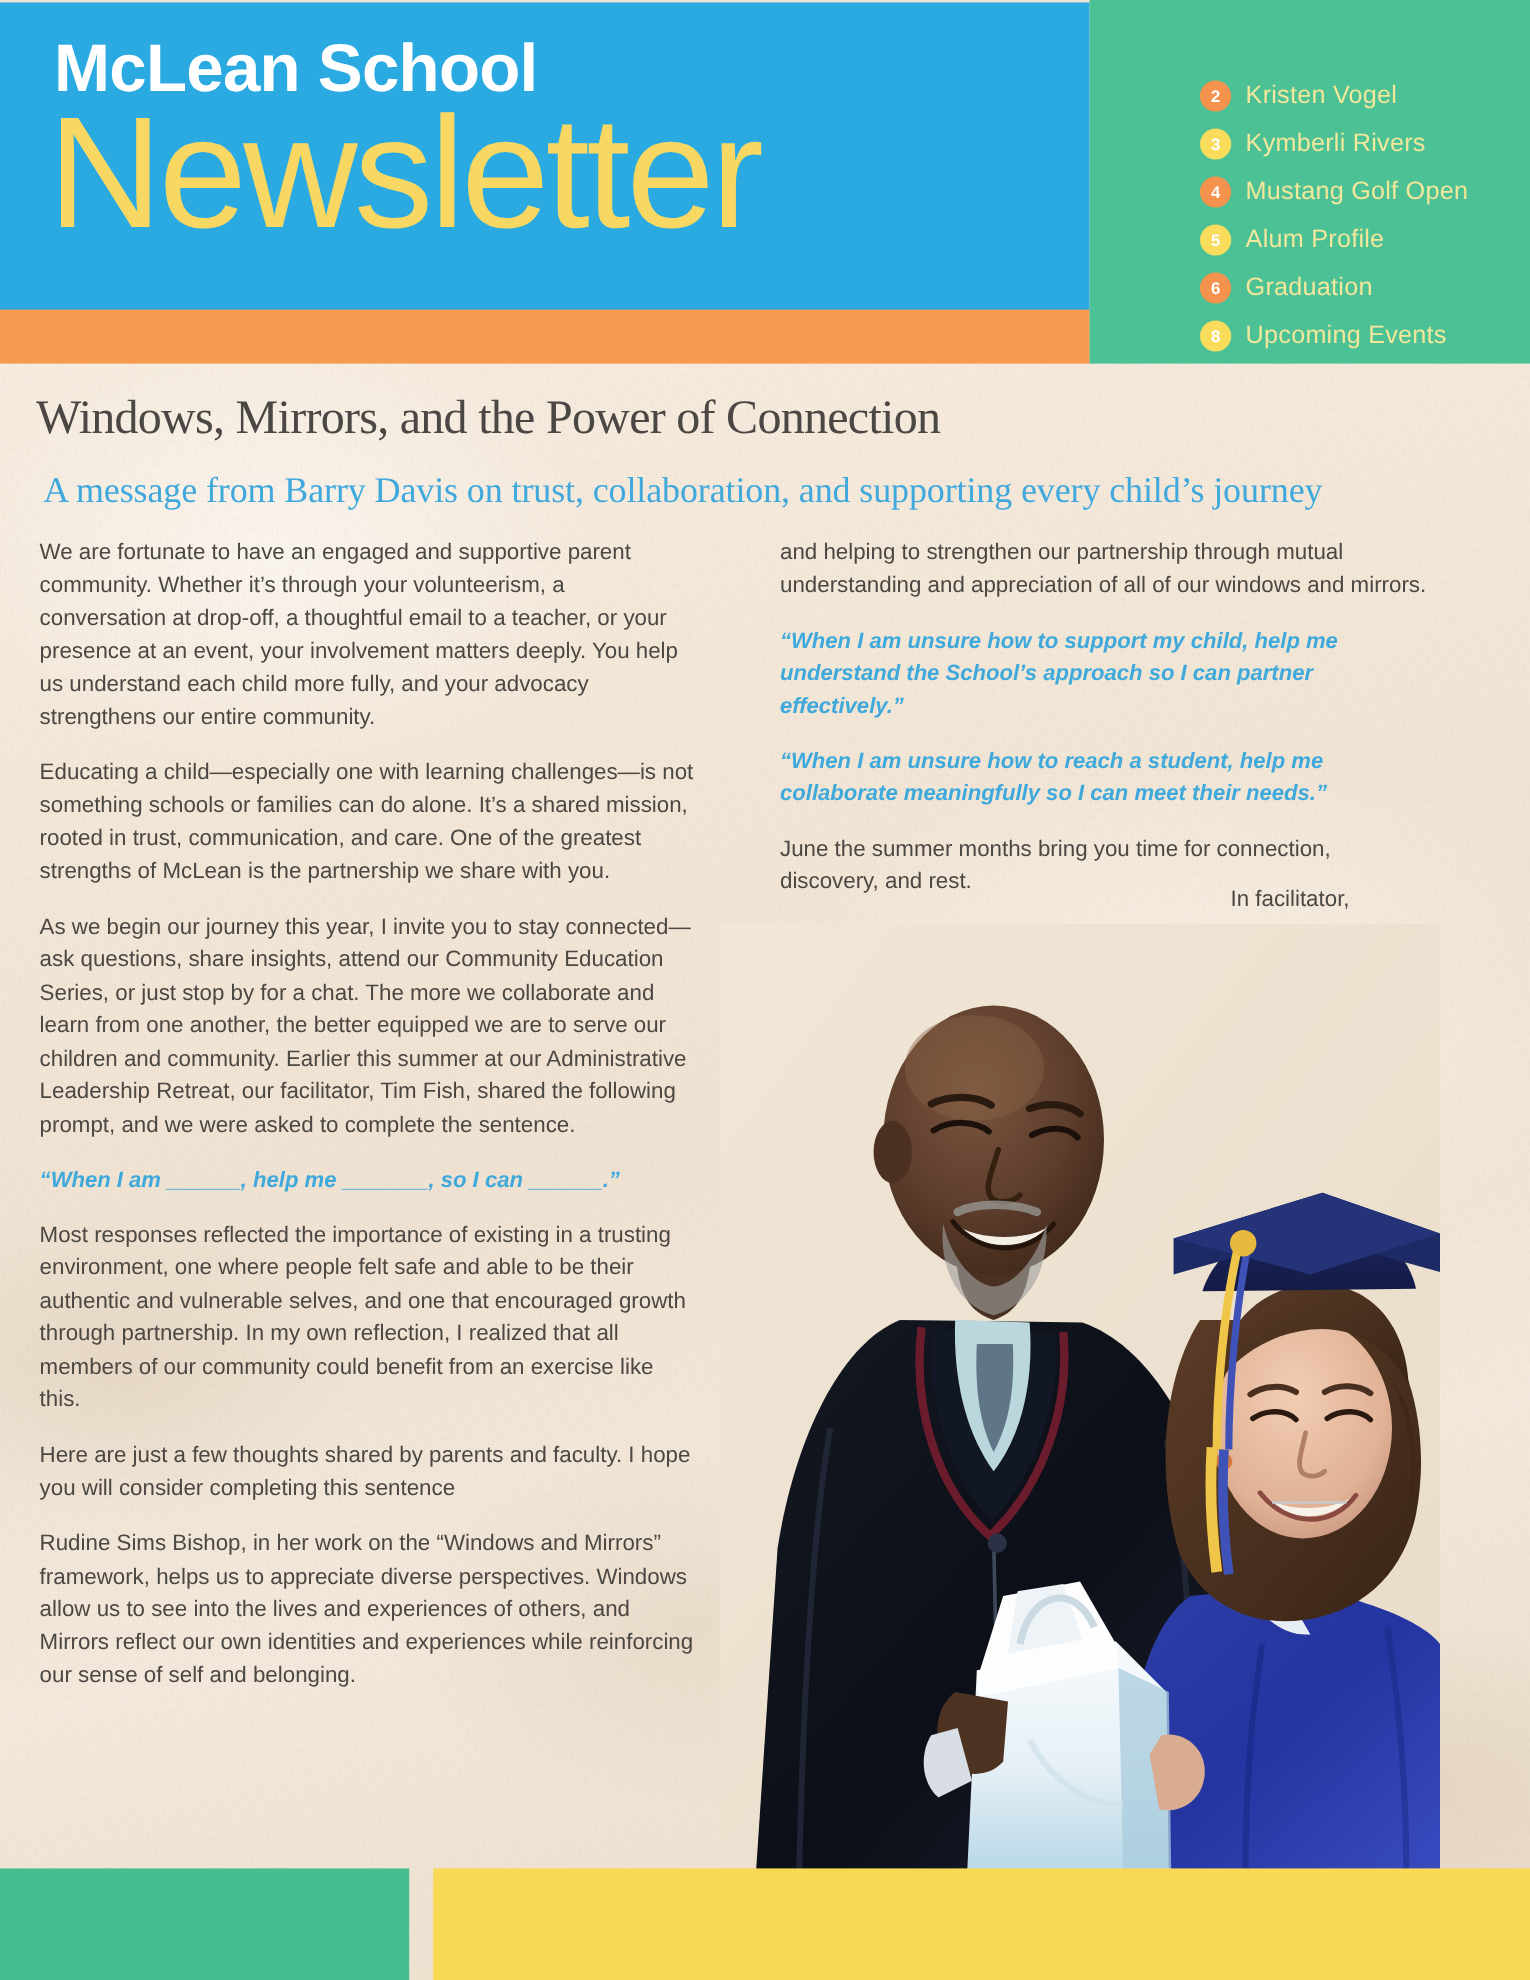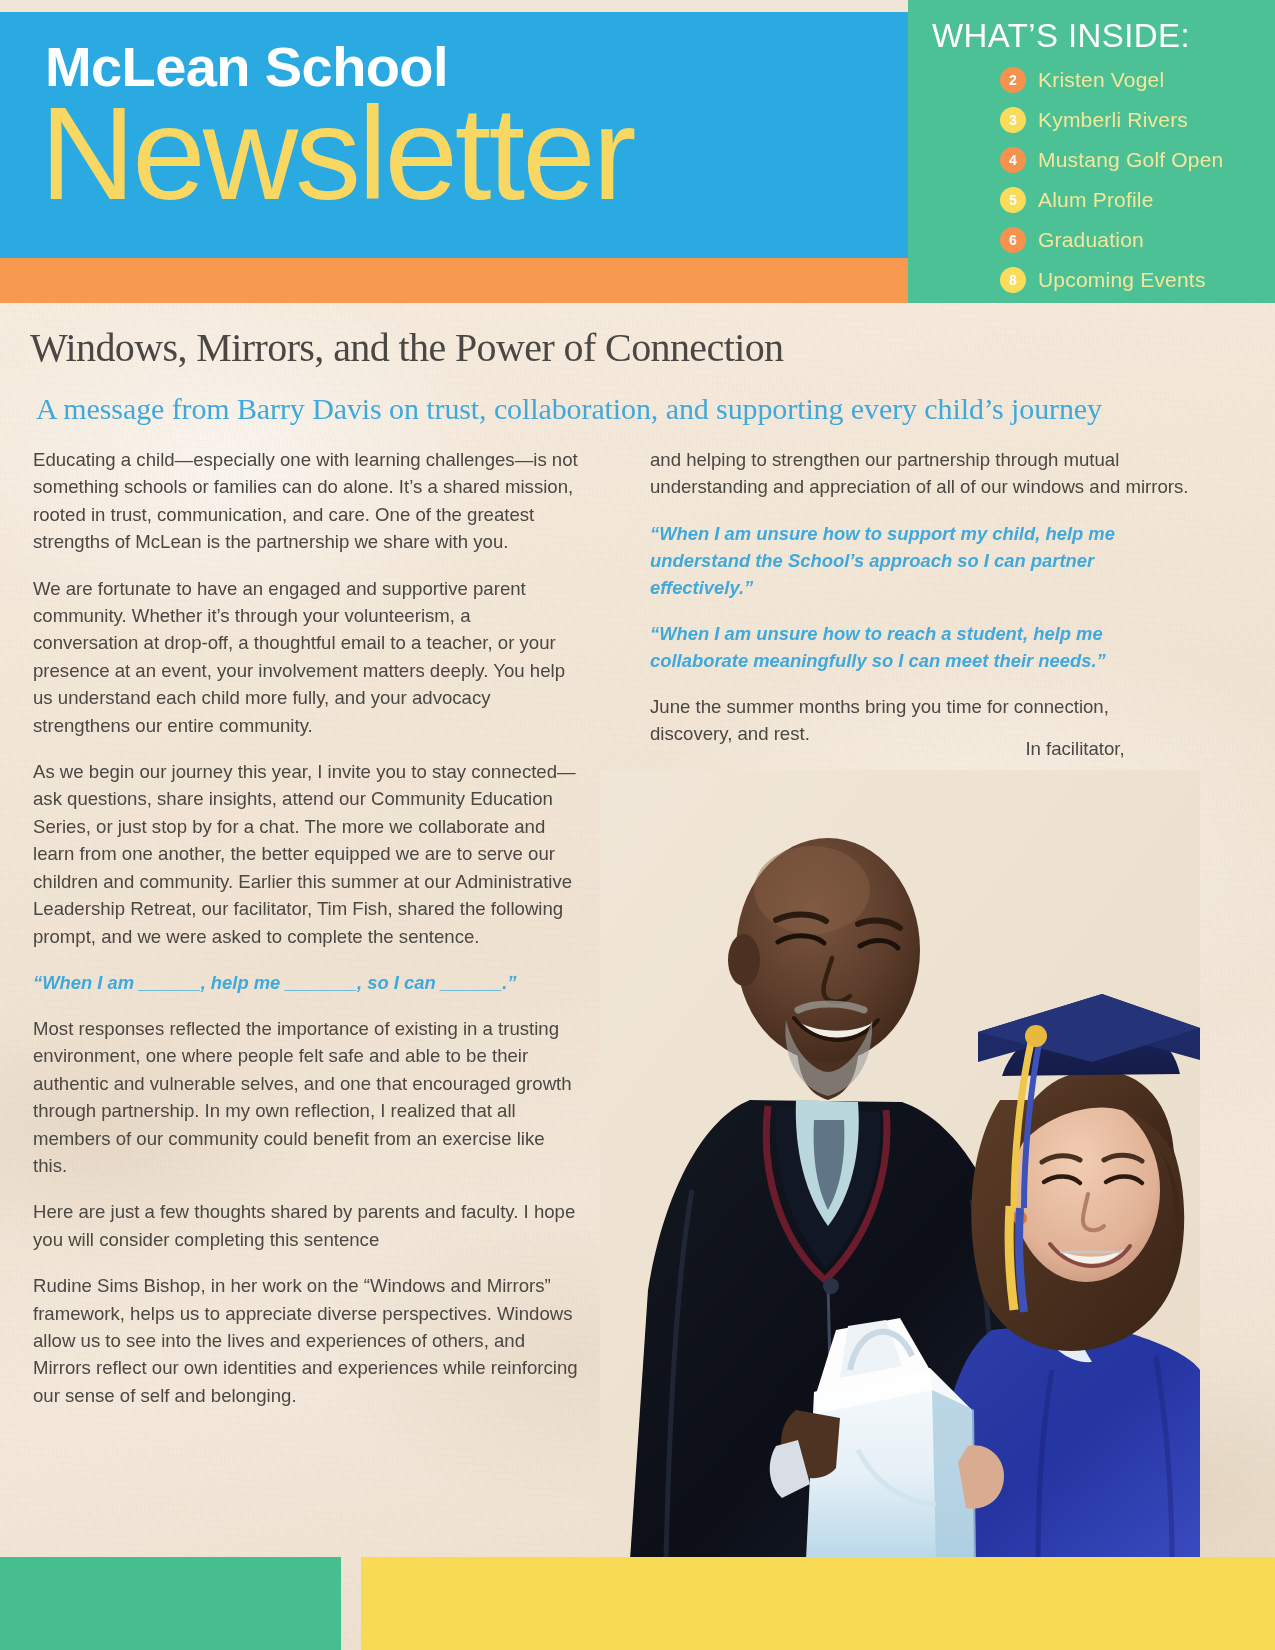--- a/index.html
+++ b/index.html
@@ -24,21 +24,21 @@
   }
   .paper::after{
     content:""; position:absolute; inset:0; opacity:.30;
     background-image:
       repeating-linear-gradient(94deg, rgba(168,146,118,.10) 0 1px, rgba(255,255,255,0) 1px 4px),
       repeating-linear-gradient(3deg, rgba(150,130,104,.075) 0 1px, rgba(255,255,255,0) 1px 7px),
       repeating-linear-gradient(61deg, rgba(190,170,140,.07) 0 2px, rgba(255,255,255,0) 2px 11px);
   }
 
   
-  .masthead { position:absolute; left:0; top:12px; width:908px; height:258px; background:#2BAAE2; }
+  .masthead { position:absolute; left:0; top:2px; width:908px; height:258px; background:#2BAAE2; }
   .mast-title{
     position:absolute; left:45px; top:22px;
     font-size:56px; font-weight:bold; color:#FFFFFF; letter-spacing:-.6px;
     font-family:"Liberation Sans", sans-serif;
   }
   .mast-big{
     position:absolute; left:40px; top:76px;
     font-size:132px; font-weight:normal; color:#F8D763; letter-spacing:-3px; line-height:1;
     font-family:"Liberation Sans", sans-serif;
   }
@@ -122,21 +122,20 @@
   <div class="mast-title">McLean School</div>
   <div class="mast-big">Newsletter</div>
 </div>
 
 <div class="orange-band"></div>
 <div class="issue-line">
   <span>SUMMER</span><span class="bar">|</span><span>2025</span>
 </div>
 
 <div class="inside">
-  <div class="inside-title">WHAT’S INSIDE:</div>
   <div class="inside-list" id="inside-list">
       <div class="inside-row">
         <span class="badge o">2</span>
         <span class="inside-label">Kristen Vogel</span>
       </div>
       <div class="inside-row">
         <span class="badge y">3</span>
         <span class="inside-label">Kymberli Rivers</span>
       </div>
       <div class="inside-row">
@@ -155,22 +154,22 @@
         <span class="badge y">8</span>
         <span class="inside-label">Upcoming Events</span>
       </div>
     </div>
 </div>
 
 <div class="headline">Windows, Mirrors, and the Power of Connection</div>
 <div class="deck">A message from Barry Davis on trust, collaboration, and supporting every child’s journey</div>
 
 <div class="col col-left" id="col-left">
+    <p>We are fortunate to have an engaged and supportive parent community. Whether it’s through your volunteerism, a conversation at drop-off, a thoughtful email to a teacher, or your presence at an event, your involvement matters deeply. You help us understand each child more fully, and your advocacy strengthens our entire community.</p>
     <p>Educating a child—especially one with learning challenges—is not something schools or families can do alone. It’s a shared mission, rooted in trust, communication, and care. One of the greatest strengths of McLean is the partnership we share with you.</p>
-    <p>We are fortunate to have an engaged and supportive parent community. Whether it’s through your volunteerism, a conversation at drop-off, a thoughtful email to a teacher, or your presence at an event, your involvement matters deeply. You help us understand each child more fully, and your advocacy strengthens our entire community.</p>
     <p>As we begin our journey this year, I invite you to stay connected—ask questions, share insights, attend our Community Education Series, or just stop by for a chat. The more we collaborate and learn from one another, the better equipped we are to serve our children and community. Earlier this summer at our Administrative Leadership Retreat, our facilitator, Tim Fish, shared the following prompt, and we were asked to complete the sentence.</p>
     <p class="quote">“When I am ______, help me _______, so I can ______.”</p>
     <p>Most responses reflected the importance of existing in a trusting environment, one where people felt safe and able to be their authentic and vulnerable selves, and one that encouraged growth through partnership. In my own reflection, I realized that all members of our community could benefit from an exercise like this.</p>
     <p>Here are just a few thoughts shared by parents and faculty. I hope you will consider completing this sentence</p>
     <p>Rudine Sims Bishop, in her work on the “Windows and Mirrors” framework, helps us to appreciate diverse perspectives. Windows allow us to see into the lives and experiences of others, and Mirrors reflect our own identities and experiences while reinforcing our sense of self and belonging.</p>
   </div>
 <div class="col col-right" id="col-right">
     <p>and helping to strengthen our partnership through mutual understanding and appreciation of all of our windows and mirrors.</p>
     <p class="quote">“When I am unsure how to support my child, help me understand the School’s approach so I can partner effectively.”</p>
     <p class="quote">“When I am unsure how to reach a student, help me collaborate meaningfully so I can meet their needs.”</p>

